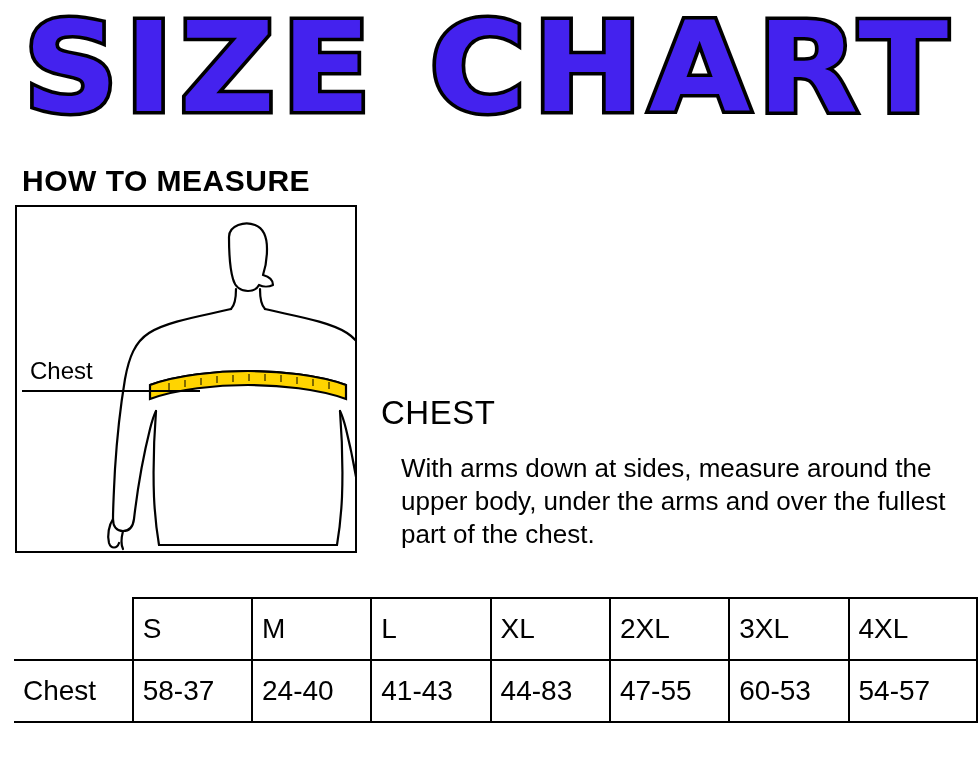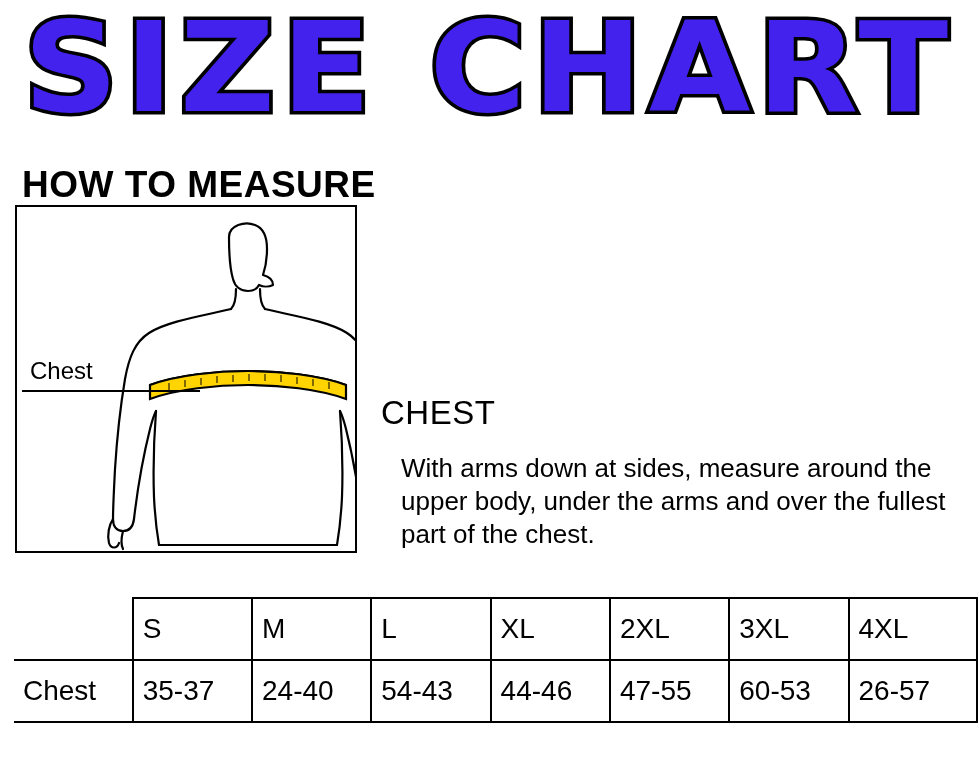--- a/index.html
+++ b/index.html
@@ -41,21 +41,21 @@
     white-space: nowrap;
     transform: scaleX(1.06);
     transform-origin: center top;
   }
 
   
   .how-heading {
     position: absolute;
     left: 22px;
     top: 164px;
-    font-size: 37px;
+    font-size: 30px;
     font-weight: bold;
     letter-spacing: 0.5px;
     color: #000;
   }
 
   
   .figure-box {
     position: absolute;
     left: 15px;
     top: 205px;
@@ -213,22 +213,22 @@
       <td class="col-size">S</td>
       <td class="col-size">M</td>
       <td class="col-size">L</td>
       <td class="col-size">XL</td>
       <td class="col-size">2XL</td>
       <td class="col-size">3XL</td>
       <td class="col-last">4XL</td>
     </tr>
     <tr>
       <td class="rowhead col-first">Chest</td>
-      <td class="col-size">35-37</td>
+      <td class="col-size">58-37</td>
       <td class="col-size">24-40</td>
-      <td class="col-size">54-43</td>
-      <td class="col-size">44-46</td>
+      <td class="col-size">41-43</td>
+      <td class="col-size">44-83</td>
       <td class="col-size">47-55</td>
       <td class="col-size">60-53</td>
-      <td class="col-last">26-57</td>
+      <td class="col-last">54-57</td>
     </tr>
   </tbody>
 </table>
 
 </body></html>

